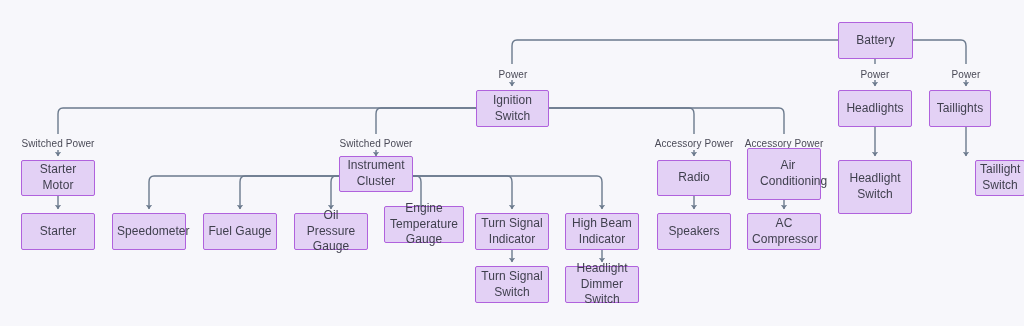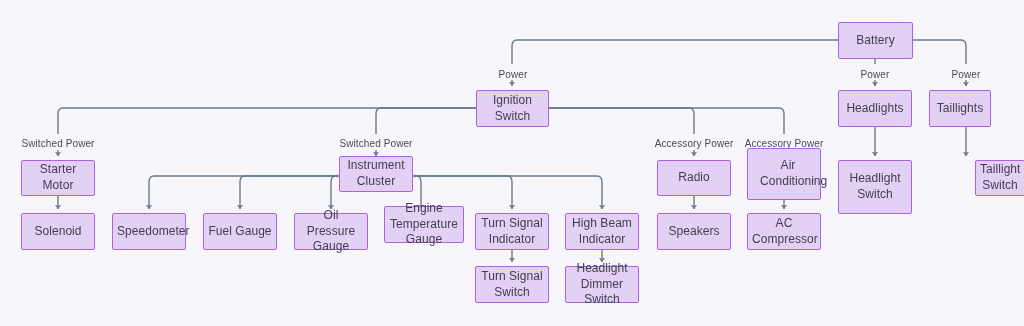--- a/index.html
+++ b/index.html
@@ -135,21 +135,21 @@
       <div class="node" style="left: 747px; top: 148px; width: 74px; height: 52px; padding-left: 12px;">
         <span class="node-label">Air Conditioning</span>
       </div>
       <div class="node" style="left: 838px; top: 160px; width: 74px; height: 54px;">
         <span class="node-label">Headlight Switch</span>
       </div>
       <div class="node" style="left: 955px; top: 160px; width: 50px; height: 36px; margin-left: 20px;">
         <span class="node-label">Taillight Switch</span>
       </div>
       <div class="node" style="left: 21px; top: 213px; width: 74px; height: 37px;">
-        <span class="node-label">Solenoid</span>
+        <span class="node-label">Starter</span>
       </div>
       <div class="node" style="left: 112px; top: 213px; width: 74px; height: 37px;">
         <span class="node-label">Speedometer</span>
       </div>
       <div class="node" style="left: 203px; top: 213px; width: 74px; height: 37px;">
         <span class="node-label">Fuel Gauge</span>
       </div>
       <div class="node" style="left: 294px; top: 213px; width: 74px; height: 37px;">
         <span class="node-label">Oil Pressure Gauge</span>
       </div>

